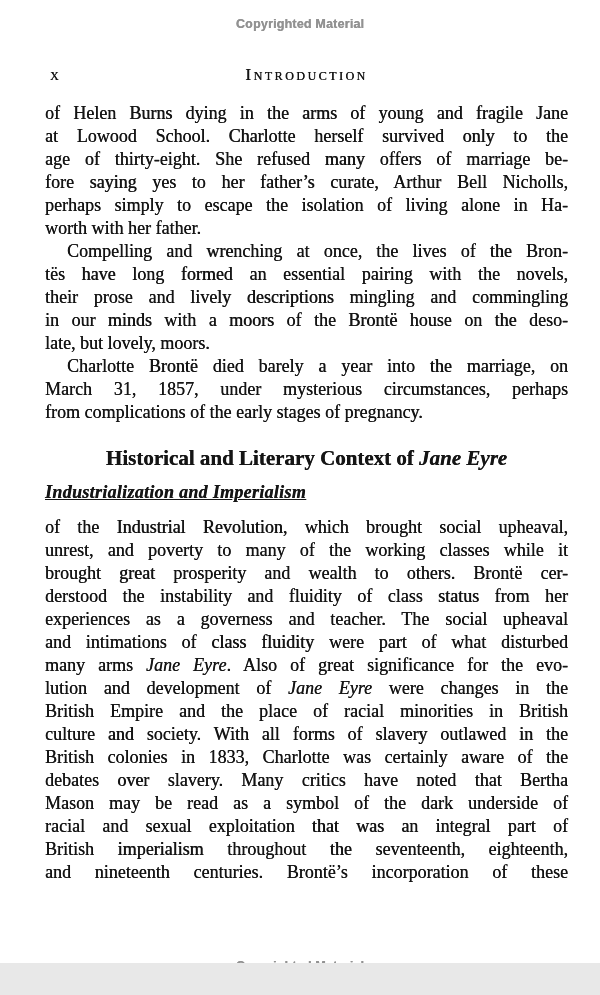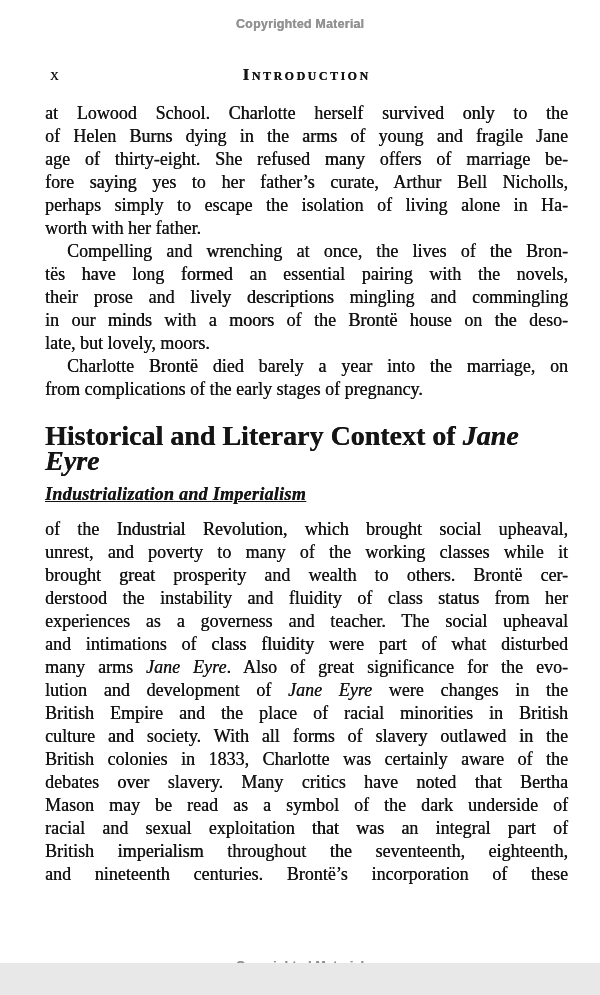--- a/index.html
+++ b/index.html
@@ -41,40 +41,40 @@
     top: 1px;
     font-size: 17px;
   }
   .running-title {
     position: absolute;
     left: 0;
     width: 100%;
     text-align: center;
     font-size: 17.5px;
     letter-spacing: 2.5px;
-    font-weight: bold;
   }
   .content {
     position: absolute;
     top: 102px;
     left: 45px;
     width: 523px;
     font-size: 18px;
     line-height: 23px;
   }
   .paragraph { margin: 0; }
   .line { text-align: justify; text-align-last: justify; }
   .line.last { text-align-last: left; }
   .line.indent { text-indent: 22px; }
   .line em { font-style: italic; }
   .section-heading {
     margin-top: 22px;
-    font-size: 28px;
+    font-size: 21px;
     line-height: 25px;
     font-weight: 700;
+    text-align: center;
   }
   .section-heading em { font-style: italic; }
   .subsection-heading {
     margin-top: 9px;
     font-size: 18px;
     line-height: 24px;
     font-weight: 700;
     font-style: italic;
     letter-spacing: 0.3px;
     text-decoration: underline;
@@ -90,36 +90,37 @@
 
   <div class="running-header">
     <span class="page-num">x</span>
     <span class="running-title">Introduction</span>
   </div>
 
   <div class="content">
 
     <div class="paragraph-group">
         <div class="paragraph">
+          <div class="line"><span>of Helen Burns dying in the arms of young and fragile Jane</span></div>
           <div class="line"><span>at Lowood School. Charlotte herself survived only to the</span></div>
-          <div class="line"><span>of Helen Burns dying in the arms of young and fragile Jane</span></div>
           <div class="line"><span>age of thirty-eight. She refused many offers of marriage be-</span></div>
           <div class="line"><span>fore saying yes to her father’s curate, Arthur Bell Nicholls,</span></div>
           <div class="line"><span>perhaps simply to escape the isolation of living alone in Ha-</span></div>
           <div class="line last"><span>worth with her father.</span></div>
         </div>
         <div class="paragraph">
           <div class="line indent"><span>Compelling and wrenching at once, the lives of the Bron-</span></div>
           <div class="line"><span>tës have long formed an essential pairing with the novels,</span></div>
           <div class="line"><span>their prose and lively descriptions mingling and commingling</span></div>
           <div class="line"><span>in our minds with a moors of the Brontë house on the deso-</span></div>
           <div class="line last"><span>late, but lovely, moors.</span></div>
         </div>
         <div class="paragraph">
           <div class="line indent"><span>Charlotte Brontë died barely a year into the marriage, on</span></div>
+          <div class="line"><span>March 31, 1857, under mysterious circumstances, perhaps</span></div>
           <div class="line last"><span>from complications of the early stages of pregnancy.</span></div>
         </div>
       </div>
 
     <div class="section-heading">
       <span>Historical and Literary Context of </span><em>Jane Eyre</em>
     </div>
 
     <div class="subsection-heading">Industrialization and Imperialism</div>
 

